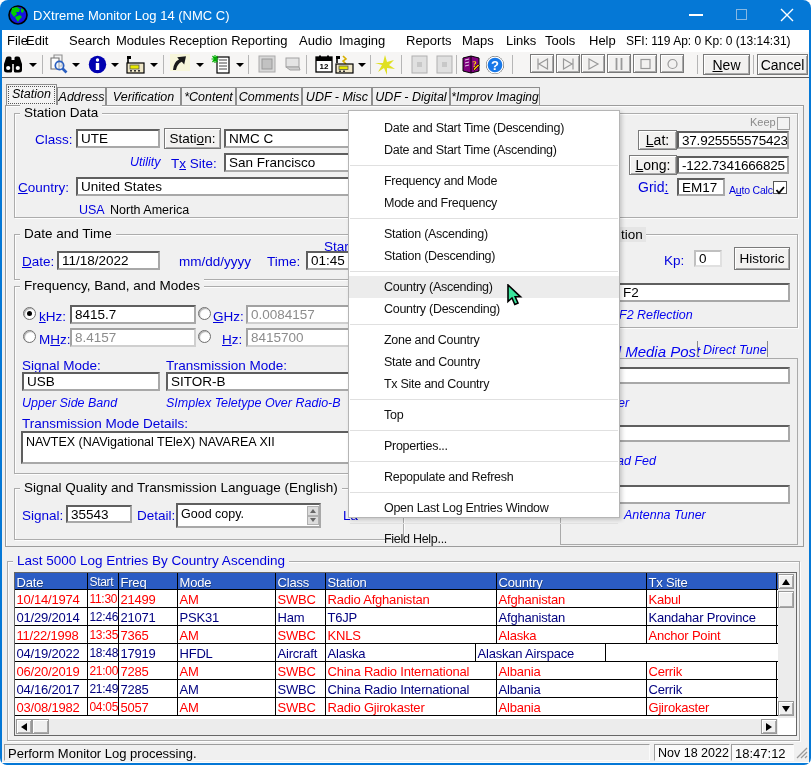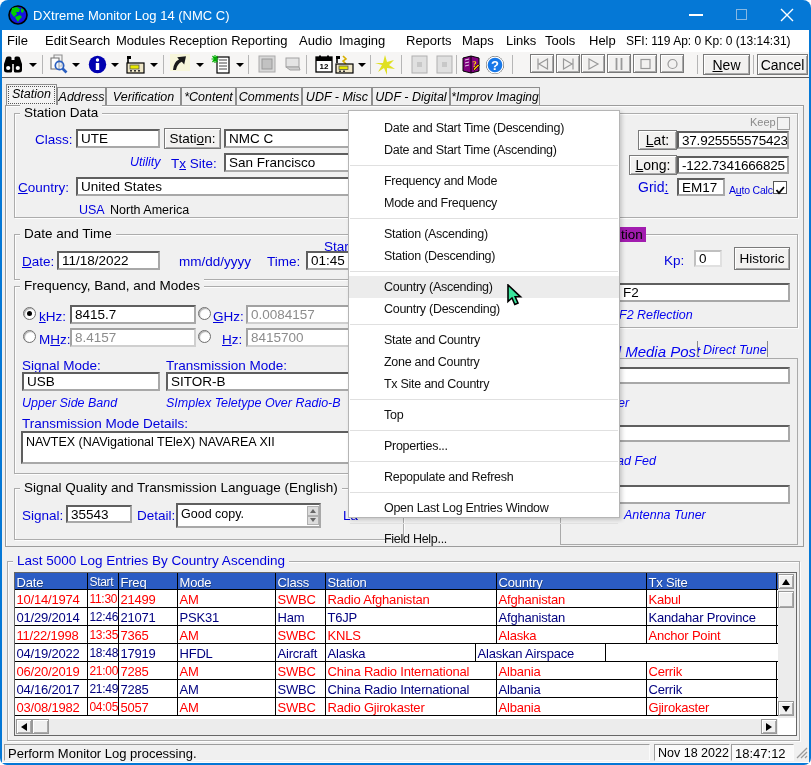--- a/index.html
+++ b/index.html
@@ -50,21 +50,21 @@
     <div class="abs" style="left:33px;top:8px;font-size:13px">DXtreme Monitor Log 14 (NMC C)</div>
     <div class="abs" style="left:689px;top:14px;width:14px;height:1.5px;background:#fff"></div>
     <div class="abs" style="left:736px;top:9px;width:11px;height:11px;border:1.2px solid #87b8e2"></div>
     <svg class="abs" style="left:780px;top:8px" width="14" height="14" viewBox="0 0 14 14">
         <path d="M1 1 L13 13 M13 1 L1 13" stroke="#fff" stroke-width="1.4"></path>
       </svg>
   </div>
 
   <div class="menubar">
     <div class="mitem" style="left:5px">File</div>
-    <div class="mitem" style="left:43px">Edit</div>
+    <div class="mitem" style="left:24px">Edit</div>
     <div class="mitem" style="left:67px">Search</div>
     <div class="mitem" style="left:114px">Modules</div>
     <div class="mitem" style="left:167px">Reception Reporting</div>
     <div class="mitem" style="left:297px">Audio</div>
     <div class="mitem" style="left:337px">Imaging</div>
     <div class="mitem" style="left:404px">Reports</div>
     <div class="mitem" style="left:460px">Maps</div>
     <div class="mitem" style="left:504px">Links</div>
     <div class="mitem" style="left:543px">Tools</div>
     <div class="mitem" style="left:587px">Help</div>
@@ -269,21 +269,21 @@
     <div class="grp" style="left:14px;top:234px;width:390px;height:46px"></div>
     <div class="grplbl" style="left:20px;top:226px">Date and Time</div>
     <div class="lbl" style="left:22px;top:254px"><u>D</u>ate:</div>
     <div class="inp" style="left:57px;top:251px;width:103px;height:19px">11/18/2022</div>
     <div class="lbl" style="left:179px;top:254px">mm/dd/yyyy</div>
     <div class="lbl" style="left:267px;top:254px">Time:</div>
     <div class="inp" style="left:306px;top:251px;width:80px;height:19px">01:45</div>
     <div class="lbl" style="left:324px;top:239px">Start</div>
 
     <div class="grp" style="left:560px;top:234px;width:238px;height:94px"></div>
-    <div class="abs" style="left:618px;top:227px;background:#a21caf;padding:0 3px;font-size:13.5px;color:#000">tion</div>
+    <div class="abs" style="left:618px;top:227px;background:#e5e5e5;padding:0 3px;font-size:13.5px;color:#000">tion</div>
     <div class="lbl" style="left:664px;top:253px">Kp:</div>
     <div class="inp" style="left:694px;top:250px;width:28px;height:17px;border-color:#c0c0c0 #e0e0e0 #e0e0e0 #c0c0c0">0</div>
     <div class="btn" style="left:734px;top:247px;width:56px;height:23px">Historic</div>
     <div class="inp" style="left:618px;top:283px;width:172px;height:19px">F2</div>
     <div class="hint" style="left:619px;top:308px">F2 Reflection</div>
 
     <div class="grp" style="left:14px;top:286px;width:390px;height:188px"></div>
     <div class="grplbl" style="left:20px;top:278px">Frequency, Band, and Modes</div>
     <div class="radio" style="left:23px;top:307px">
         <div style="position:absolute;left:3px;top:3px;width:5px;height:5px;border-radius:50%;background:#000"></div>
@@ -448,22 +448,22 @@
     <div class="msep"></div>
     <div class="mi">Frequency and Mode</div>
     <div class="mi">Mode and Frequency</div>
     <div class="msep"></div>
     <div class="mi">Station (Ascending)</div>
     <div class="mi">Station (Descending)</div>
     <div class="msep"></div>
     <div class="mi" style="background:#ececec">Country (Ascending)</div>
     <div class="mi">Country (Descending)</div>
     <div class="msep"></div>
+    <div class="mi">Zone and Country</div>
     <div class="mi">State and Country</div>
-    <div class="mi">Zone and Country</div>
     <div class="mi">Tx Site and Country</div>
     <div class="msep"></div>
     <div class="mi">Top</div>
     <div class="msep"></div>
     <div class="mi">Properties...</div>
     <div class="msep"></div>
     <div class="mi">Repopulate and Refresh</div>
     <div class="msep"></div>
     <div class="mi">Open Last Log Entries Window</div>
     <div class="msep"></div>

